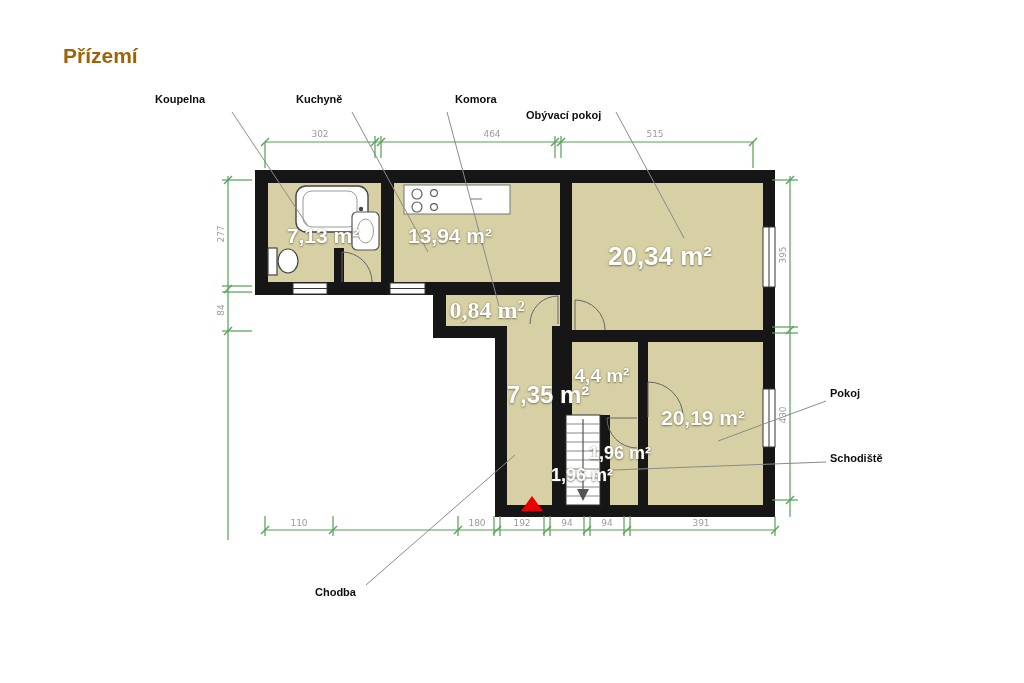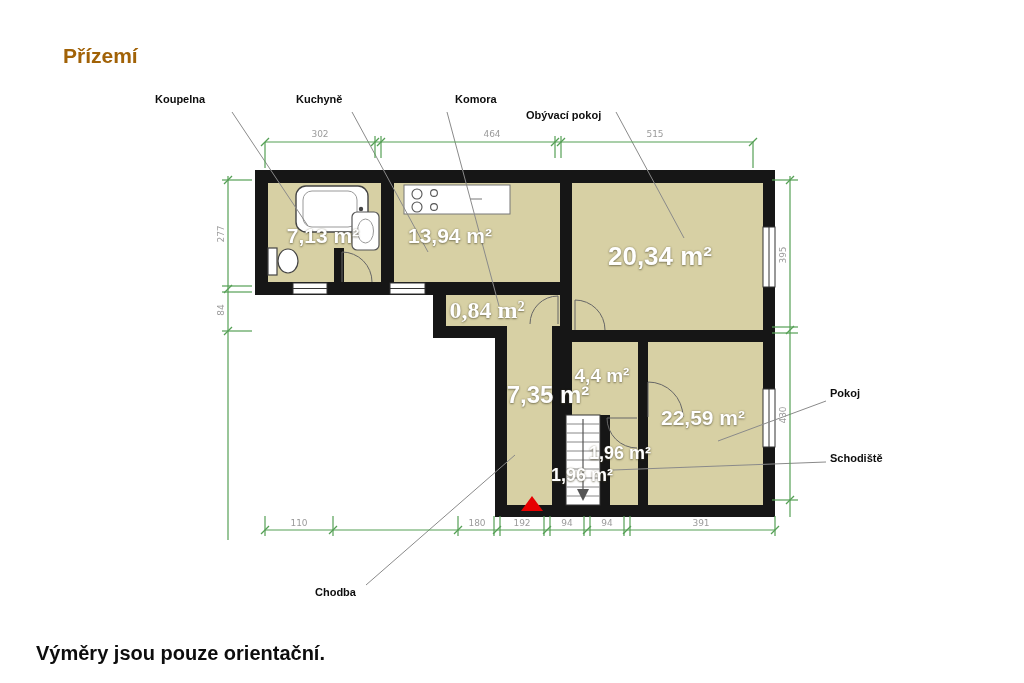--- a/index.html
+++ b/index.html
@@ -16,21 +16,20 @@
        font-family:"DejaVu Sans",sans-serif;}
   .dim.vert{transform:translate(-50%,-50%) rotate(-90deg);}
   svg.overlay{position:absolute;left:0;top:0;}
 </style>
 </head>
 <body>
 
 <div class="stage">
 
   <div class="title">Přízemí</div>
-  <div class="disclaimer">Výměry jsou pouze orientační.</div>
 
   <div class="wall" style="left:255px;top:170px;width:305px;height:125px;"></div>
   <div class="wall" style="left:560px;top:170px;width:215px;height:347px;"></div>
   <div class="wall" style="left:433px;top:282px;width:127px;height:56px;"></div>
   <div class="wall" style="left:495px;top:295px;width:65px;height:222px;"></div>
 
   <div class="room" style="left:268px;top:183px;width:113px;height:99px;"></div>
   <div class="room" style="left:394px;top:183px;width:166px;height:99px;"></div>
   <div class="room" style="left:446px;top:295px;width:114px;height:31px;"></div>
   <div class="room" style="left:507px;top:326px;width:45px;height:179px;"></div>
@@ -182,21 +181,21 @@
   <div class="room-name" style="left:526px;top:93px;margin-top:16px;">Obývací pokoj</div>
   <div class="room-name" style="left:830px;top:387px;">Pokoj</div>
   <div class="room-name" style="left:830px;top:452px;">Schodiště</div>
   <div class="room-name" style="left:315px;top:586px;">Chodba</div>
 
   <div class="area-label" style="left:323px;top:236px;font-size:21px;">7,13 m²</div>
   <div class="area-label" style="left:450px;top:236px;font-size:21px;">13,94 m²</div>
   <div class="area-label" style="left:487px;top:310px;font-size:24px;font-family:Liberation Serif, serif;">0,84 m²</div>
   <div class="area-label" style="left:660px;top:256px;font-size:26px;">20,34 m²</div>
   <div class="area-label" style="left:602px;top:376px;font-size:19px;">4,4 m²</div>
-  <div class="area-label" style="left:703px;top:418px;font-size:21px;">22,59 m²</div>
+  <div class="area-label" style="left:703px;top:418px;font-size:21px;">20,19 m²</div>
   <div class="area-label" style="left:620px;top:453px;font-size:18px;">1,96 m²</div>
   <div class="area-label" style="left:582px;top:475px;font-size:18px;">1,96 m²</div>
   <div class="area-label" style="left:532px;top:395px;font-size:24px;margin-left:16px;">7,35 m²</div>
 
   <div class="dim" style="left:320px;top:134px;">302</div>
   <div class="dim" style="left:468px;top:134px;margin-left:24px;">464</div>
   <div class="dim" style="left:655px;top:134px;">515</div>
 
   <div class="dim" style="left:299px;top:523px;">110</div>
   <div class="dim" style="left:477px;top:523px;">180</div>

